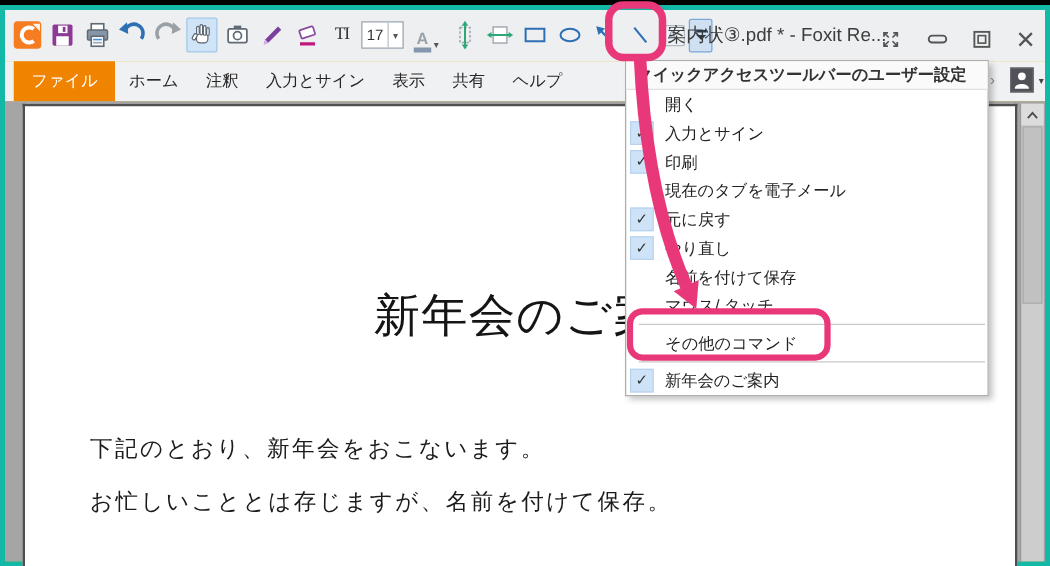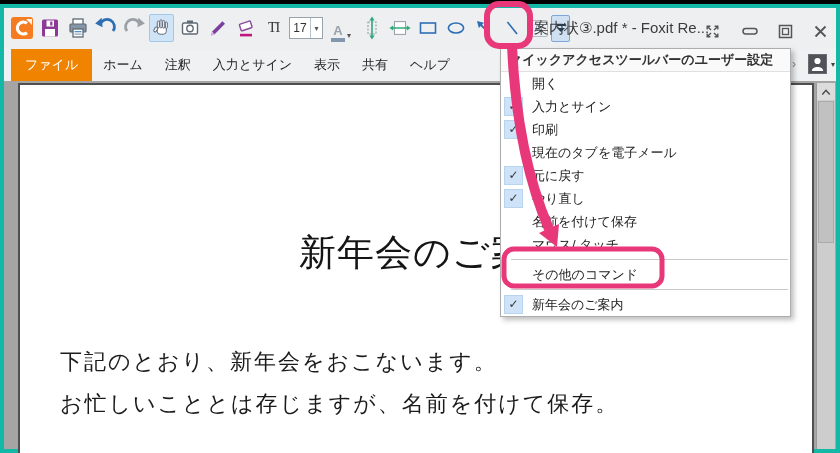--- a/index.html
+++ b/index.html
@@ -38,21 +38,21 @@
   .overflow-chev{position:absolute;left:788px;top:8px;color:#888;font-size:12px;}
   .avatar-wrap{position:absolute;left:804px;top:5px;display:flex;align-items:center;gap:4px;}
   .avatar{width:17px;height:18px;background:#515158;border:1px solid #6a6a70;}
   .avatar-caret{font-size:8px;color:#444;}
   
   .docarea{position:absolute;top:73px;left:0;right:0;bottom:0;background:#a5a5a5;}
   .page{position:absolute;left:14px;top:2px;width:792px;height:380px;background:#fff;
         border:2px solid #4f4f4f;border-bottom:none;}
   .doc-heading{position:absolute;left:279px;top:143px;font-size:37px;color:#151515;
                font-family:"Liberation Serif","DejaVu Serif",serif;letter-spacing:1px;white-space:nowrap;}
-  .doc-line{position:absolute;left:40px;font-size:22px;color:#1b1b1b;
+  .doc-line{position:absolute;left:52px;font-size:18px;color:#1b1b1b;
             font-family:"Liberation Serif","DejaVu Serif",serif;letter-spacing:2px;white-space:nowrap;}
   .doc-line.l1{top:262px;}
   .doc-line.l2{top:304px;}
   .scrollbar{position:absolute;top:2px;right:1px;width:18px;bottom:0;background:#cdcdcd;border-left:1px solid #9a9a9a;}
   .sb-btn{height:17px;display:flex;align-items:center;justify-content:center;background:#dcdcdc;}
   .sb-thumb{position:absolute;top:18px;left:1px;right:1px;height:140px;background:#c1c1c1;border:1px solid #aaaaaa;}
   
   .menu{position:absolute;left:496px;top:40px;width:291px;background:#fff;border:1px solid #adadad;
         box-shadow:3px 3px 5px rgba(0,0,0,0.25);z-index:5;font-size:13px;color:#222;box-sizing:border-box;}
   .menu-header{height:22px;line-height:22px;padding-left:8px;font-weight:bold;color:#333;

